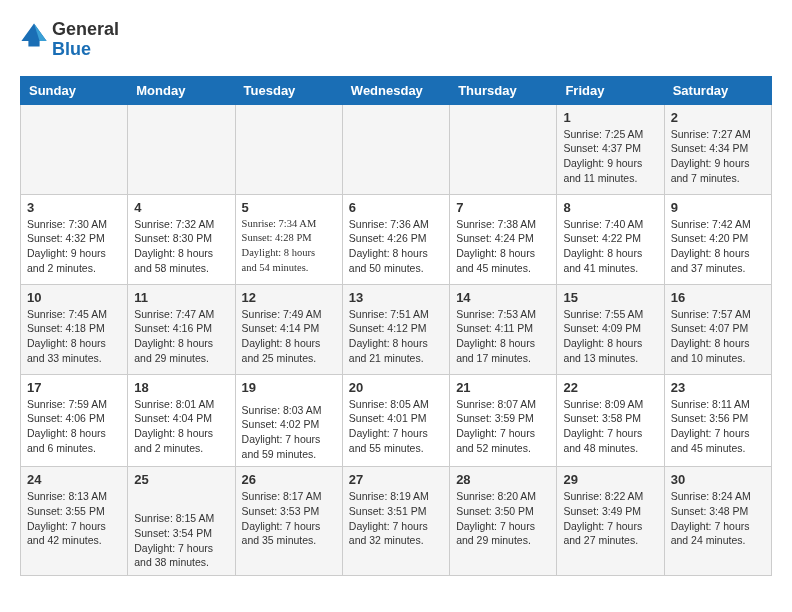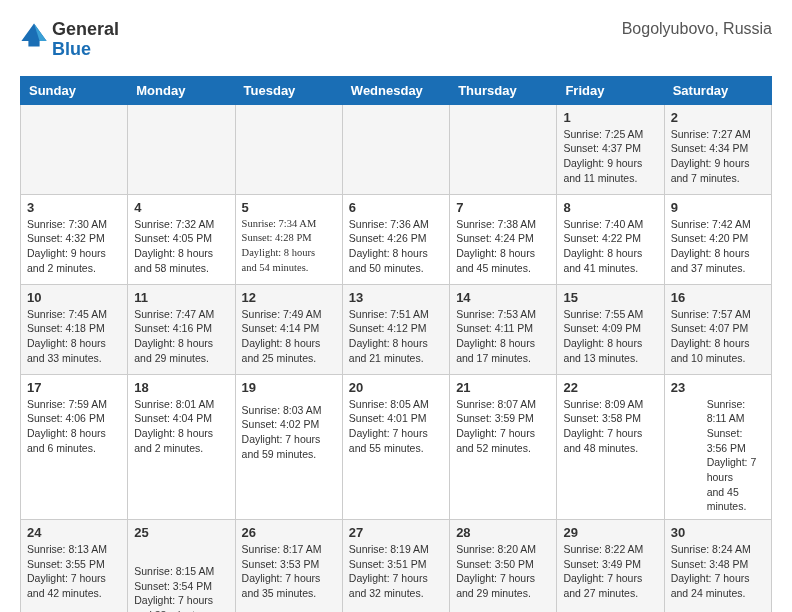--- a/index.html
+++ b/index.html
@@ -104,21 +104,20 @@
     <svg class="logo-icon" viewBox="0 0 40 40">
       <polygon points="20,5 38,30 28,30 28,38 12,38 12,30 2,30" fill="#1a6eb5"></polygon>
       <polygon points="20,5 38,30 28,30" fill="#3a9fd5"></polygon>
     </svg>
     <div class="logo-text">
       <span class="logo-general">General</span>
       <span class="logo-blue">Blue</span>
     </div>
   </div>
   <div class="title-block">
-    <div class="location">Bogolyubovo, Russia</div>
   </div>
 </div>
 
 <table>
   <thead>
     <tr>
     <th>Sunday</th>
         <th>Monday</th>
         <th>Tuesday</th>
         <th>Wednesday</th>
@@ -153,21 +152,21 @@
         <td>
           <span class="day-number">3</span>
           <div class="day-info" style="white-space: pre-line;">Sunrise: 7:30 AM
 Sunset: 4:32 PM
 Daylight: 9 hours
 and 2 minutes.</div>
         </td>
         <td>
           <span class="day-number">4</span>
           <div class="day-info" style="white-space: pre-line;">Sunrise: 7:32 AM
-Sunset: 4:05 PM
+Sunset: 8:30 PM
 Daylight: 8 hours
 and 58 minutes.</div>
         </td>
         <td>
           <span class="day-number">5</span>
           <div class="day-info" style="white-space: pre-line; font-family: Liberation Serif, serif;">Sunrise: 7:34 AM
 Sunset: 4:28 PM
 Daylight: 8 hours
 and 54 minutes.</div>
         </td>
@@ -289,21 +288,21 @@
         </td>
         <td>
           <span class="day-number">22</span>
           <div class="day-info" style="white-space: pre-line;">Sunrise: 8:09 AM
 Sunset: 3:58 PM
 Daylight: 7 hours
 and 48 minutes.</div>
         </td>
         <td>
           <span class="day-number">23</span>
-          <div class="day-info" style="white-space: pre-line; margin-left: 36px;">Sunrise: 8:11 AM
+          <div class="day-info" style="white-space: pre-line;">Sunrise: 8:11 AM
 Sunset: 3:56 PM
 Daylight: 7 hours
 and 45 minutes.</div>
         </td>
       </tr>
       <tr>
         <td>
           <span class="day-number">24</span>
           <div class="day-info" style="white-space: pre-line;">Sunrise: 8:13 AM
 Sunset: 3:55 PM

